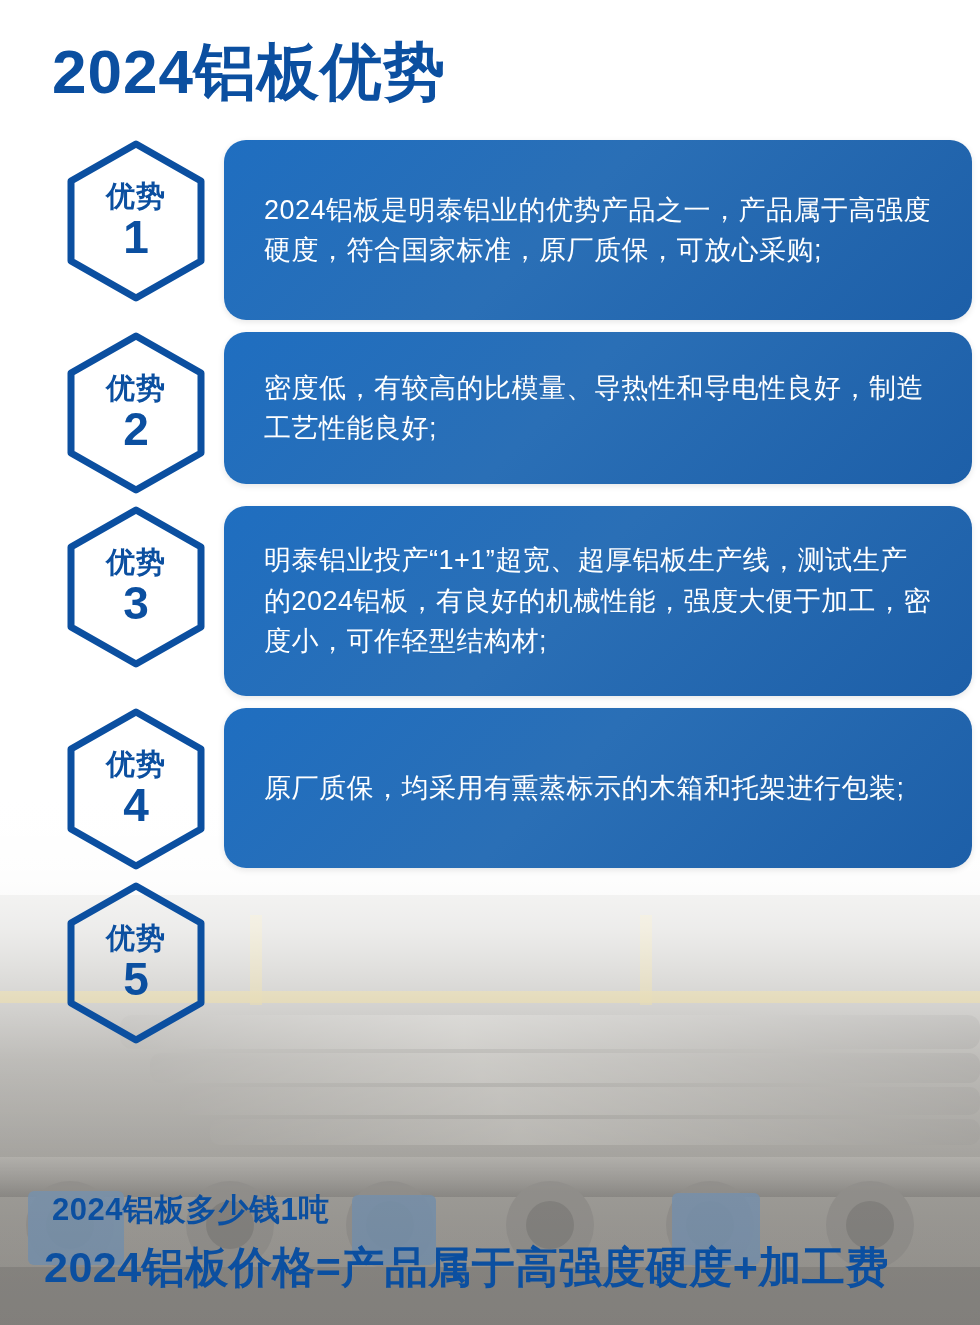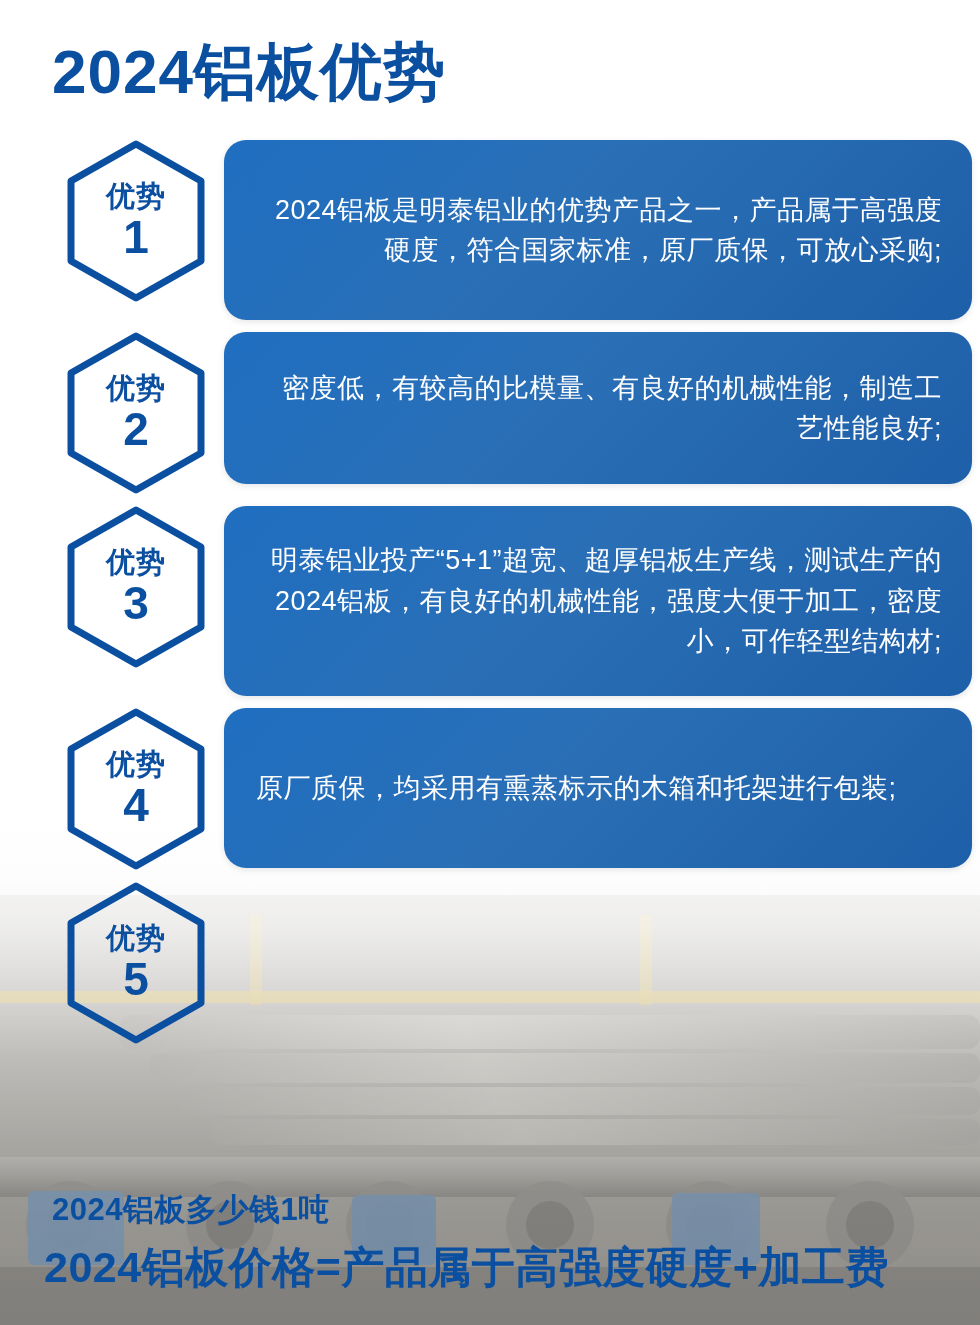--- a/index.html
+++ b/index.html
@@ -158,22 +158,21 @@
     box-sizing: border-box;
     padding: 26px 30px 26px 32px;
     display: flex;
     align-items: center;
     font-size: 27px;
     line-height: 1.5;
     letter-spacing: 0.5px;
     box-shadow: 0 2px 6px rgba(0,0,0,0.10);
   }
   .card p {
-    margin: 0;
-    text-align: right;
+    margin: 8px;
   }
 
   .row-1 .card { min-height: 180px; }
   .row-2 .card { min-height: 152px; }
   .row-3 .card { min-height: 190px; }
   .row-4 .card { min-height: 160px; }
   .row-5 .card { min-height: 178px; }
 
   
   .footer {
@@ -288,36 +287,36 @@
         <div class="hex-wrap">
           <div class="hex">
             <svg width="140" height="162" viewBox="0 0 140 162">
               <polygon points="70,4 135,41 135,121 70,158 5,121 5,41" fill="none" stroke="#0b4fa0" stroke-width="7" stroke-linejoin="round"></polygon>
             </svg>
             <div class="hex-label">优势</div>
             <div class="hex-num">2</div>
           </div>
         </div>
         <div class="card">
-          <p>密度低，有较高的比模量、有良好的机械性能，制造工艺性能良好;</p>
+          <p>密度低，有较高的比模量、导热性和导电性良好，制造工艺性能良好;</p>
         </div>
       </div>
 
       <div class="row row-3">
         <div class="hex-wrap">
           <div class="hex">
             <svg width="140" height="162" viewBox="0 0 140 162">
               <polygon points="70,4 135,41 135,121 70,158 5,121 5,41" fill="none" stroke="#0b4fa0" stroke-width="7" stroke-linejoin="round"></polygon>
             </svg>
             <div class="hex-label">优势</div>
             <div class="hex-num">3</div>
           </div>
         </div>
         <div class="card">
-          <p>明泰铝业投产“5+1”超宽、超厚铝板生产线，测试生产的2024铝板，有良好的机械性能，强度大便于加工，密度小，可作轻型结构材;</p>
+          <p>明泰铝业投产“1+1”超宽、超厚铝板生产线，测试生产的2024铝板，有良好的机械性能，强度大便于加工，密度小，可作轻型结构材;</p>
         </div>
       </div>
 
       <div class="row row-4">
         <div class="hex-wrap">
           <div class="hex">
             <svg width="140" height="162" viewBox="0 0 140 162">
               <polygon points="70,4 135,41 135,121 70,158 5,121 5,41" fill="none" stroke="#0b4fa0" stroke-width="7" stroke-linejoin="round"></polygon>
             </svg>
             <div class="hex-label">优势</div>

